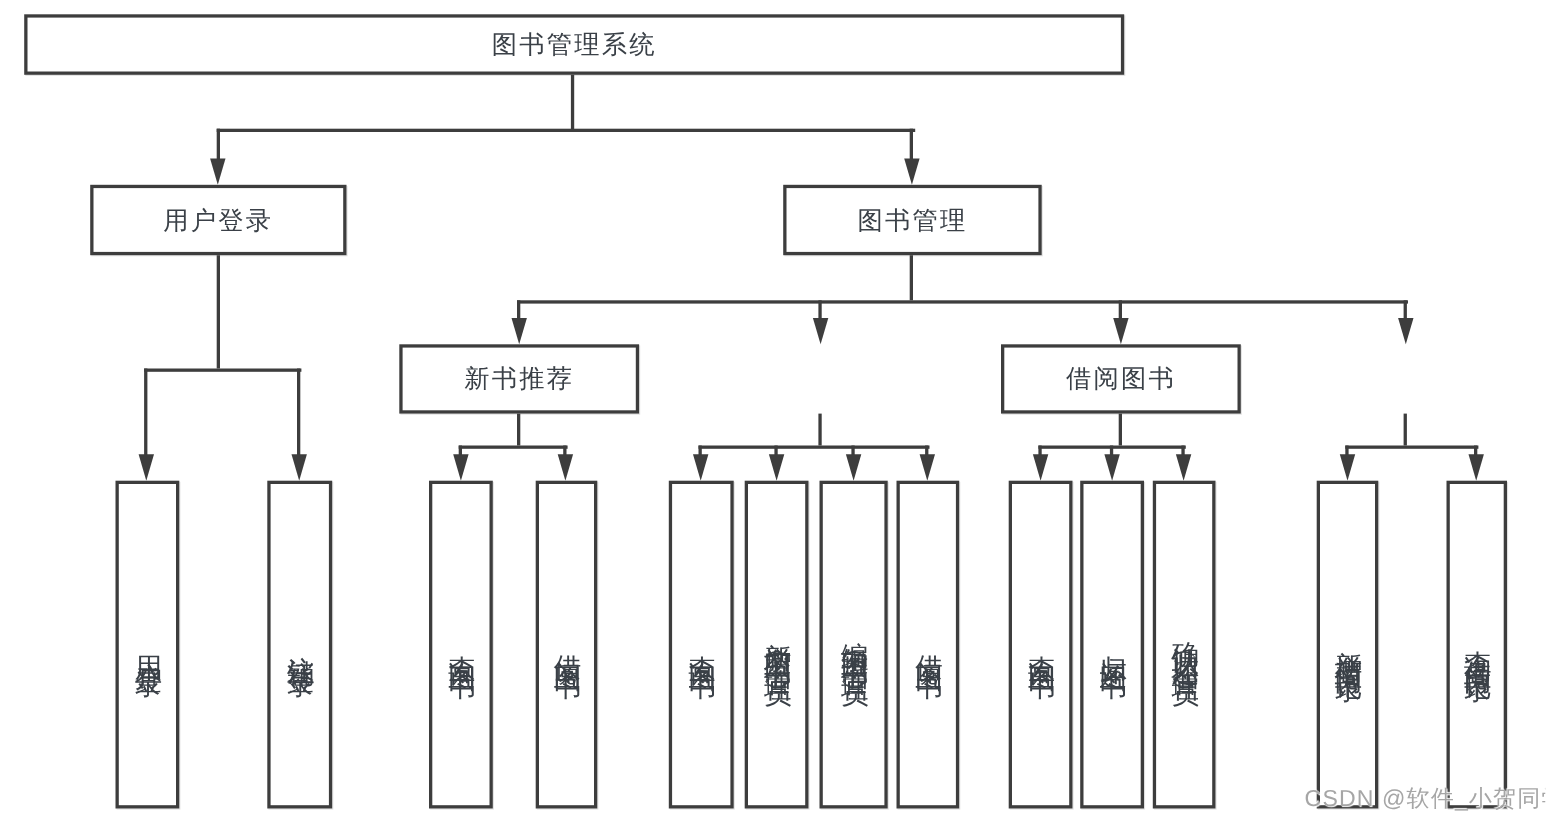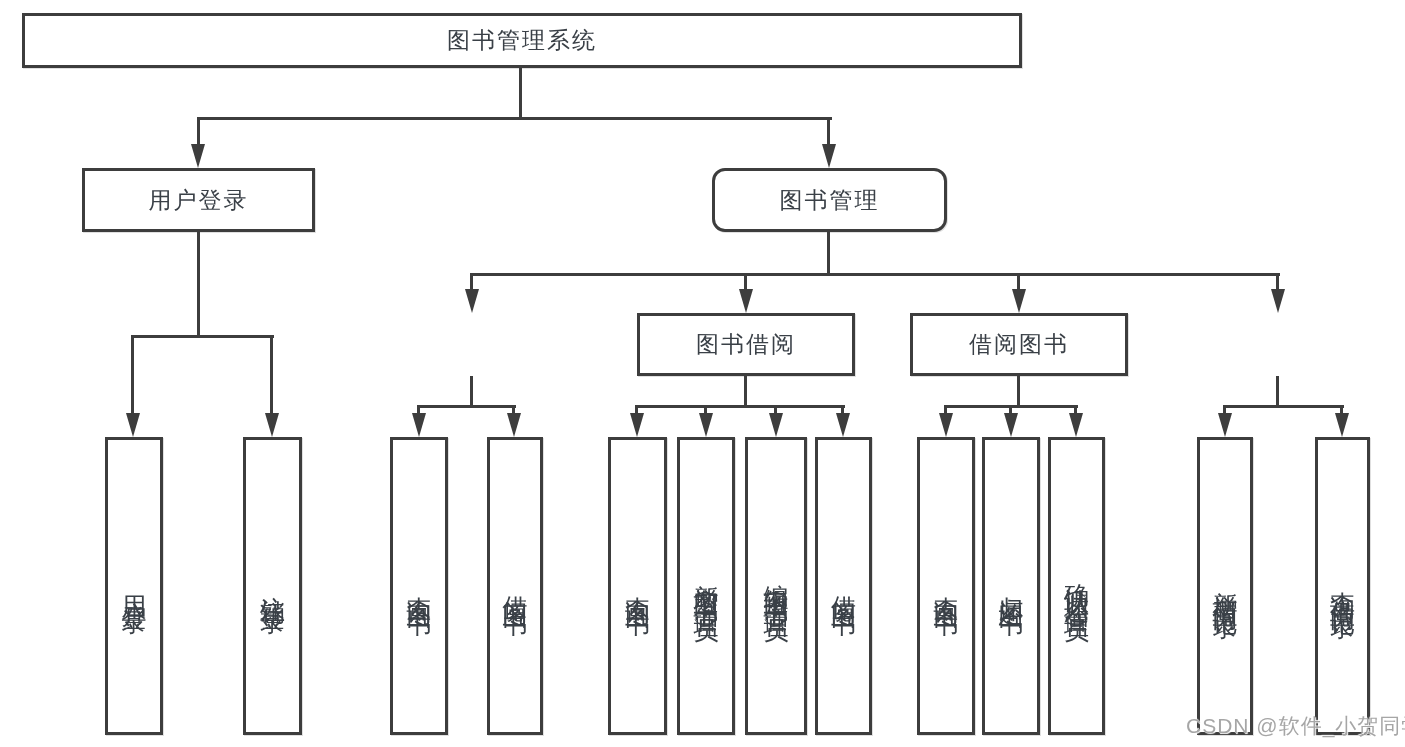--- a/index.html
+++ b/index.html
@@ -66,37 +66,37 @@
   <div class="vl" style="left:519px;top:68px;height:50px;"></div>
   <div class="hl" style="left:197px;top:117px;width:635px;"></div>
   <div class="vl" style="left:197px;top:117px;height:28px;"></div>
   <div class="ar" style="left:191px;top:144px;"></div>
   <div class="vl" style="left:827px;top:117px;height:28px;"></div>
   <div class="ar" style="left:822px;top:144px;"></div>
 
   <div class="box" style="left:82px;top:168px;width:233px;height:64px;">
     <span class="hlabel">用户登录</span>
   </div>
-  <div class="box" style="left:712px;top:168px;width:235px;height:64px;border-radius:13px;">
+  <div class="box" style="left:712px;top:168px;width:235px;height:64px;">
     <span class="hlabel">图书管理</span>
   </div>
 
   <div class="vl" style="left:827px;top:232px;height:41px;"></div>
   <div class="hl" style="left:470px;top:273px;width:810px;"></div>
   <div class="vl" style="left:470px;top:273px;height:18px;"></div>
   <div class="ar" style="left:465px;top:289px;"></div>
   <div class="vl" style="left:744px;top:273px;height:18px;"></div>
   <div class="ar" style="left:739px;top:289px;"></div>
   <div class="vl" style="left:1017px;top:273px;height:18px;"></div>
   <div class="ar" style="left:1012px;top:289px;"></div>
   <div class="vl" style="left:1276px;top:273px;height:18px;"></div>
   <div class="ar" style="left:1271px;top:289px;"></div>
 
-  <div class="box" style="left:637px;top:313px;width:218px;height:63px;">
-    <span class="hlabel">图书借阅</span>
+  <div class="box" style="left:363px;top:313px;width:218px;height:63px;">
+    <span class="hlabel">新书推荐</span>
   </div>
   <div class="box" style="left:910px;top:313px;width:218px;height:63px;">
     <span class="hlabel">借阅图书</span>
   </div>
 
   <div class="vl" style="left:197px;top:232px;height:103px;"></div>
   <div class="hl" style="left:131px;top:335px;width:143px;"></div>
   <div class="vl" style="left:131px;top:335px;height:80px;"></div>
   <div class="ar" style="left:126px;top:413px;"></div>
   <div class="vl" style="left:270px;top:335px;height:80px;"></div>

